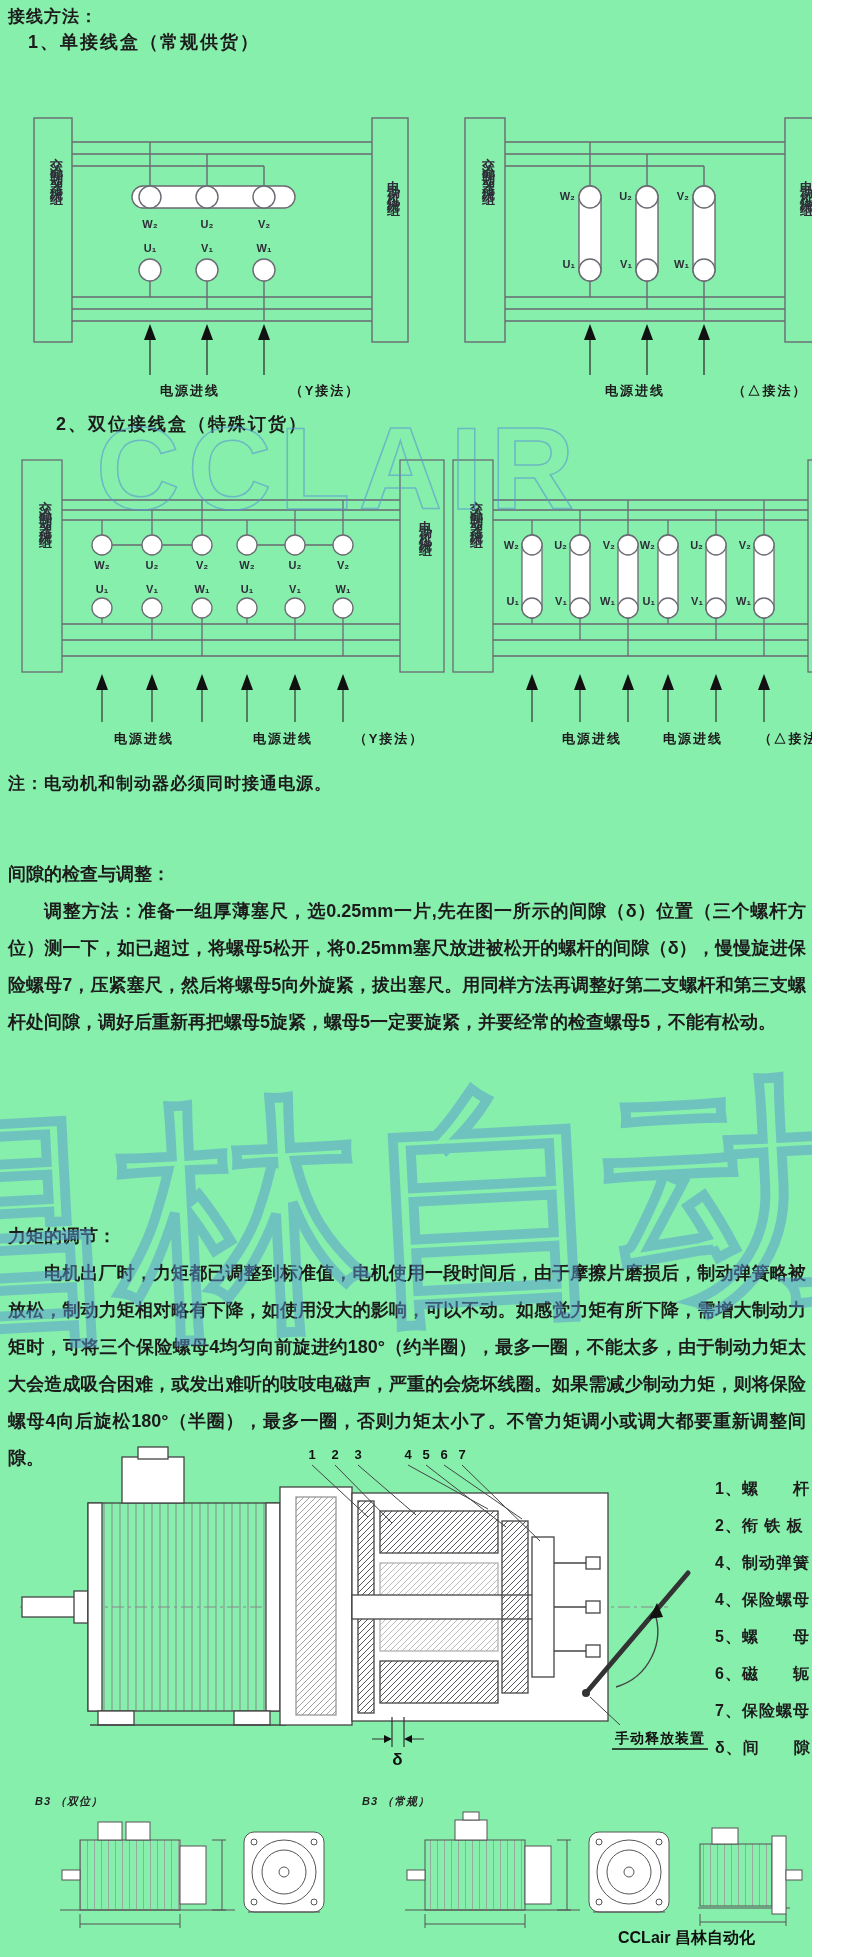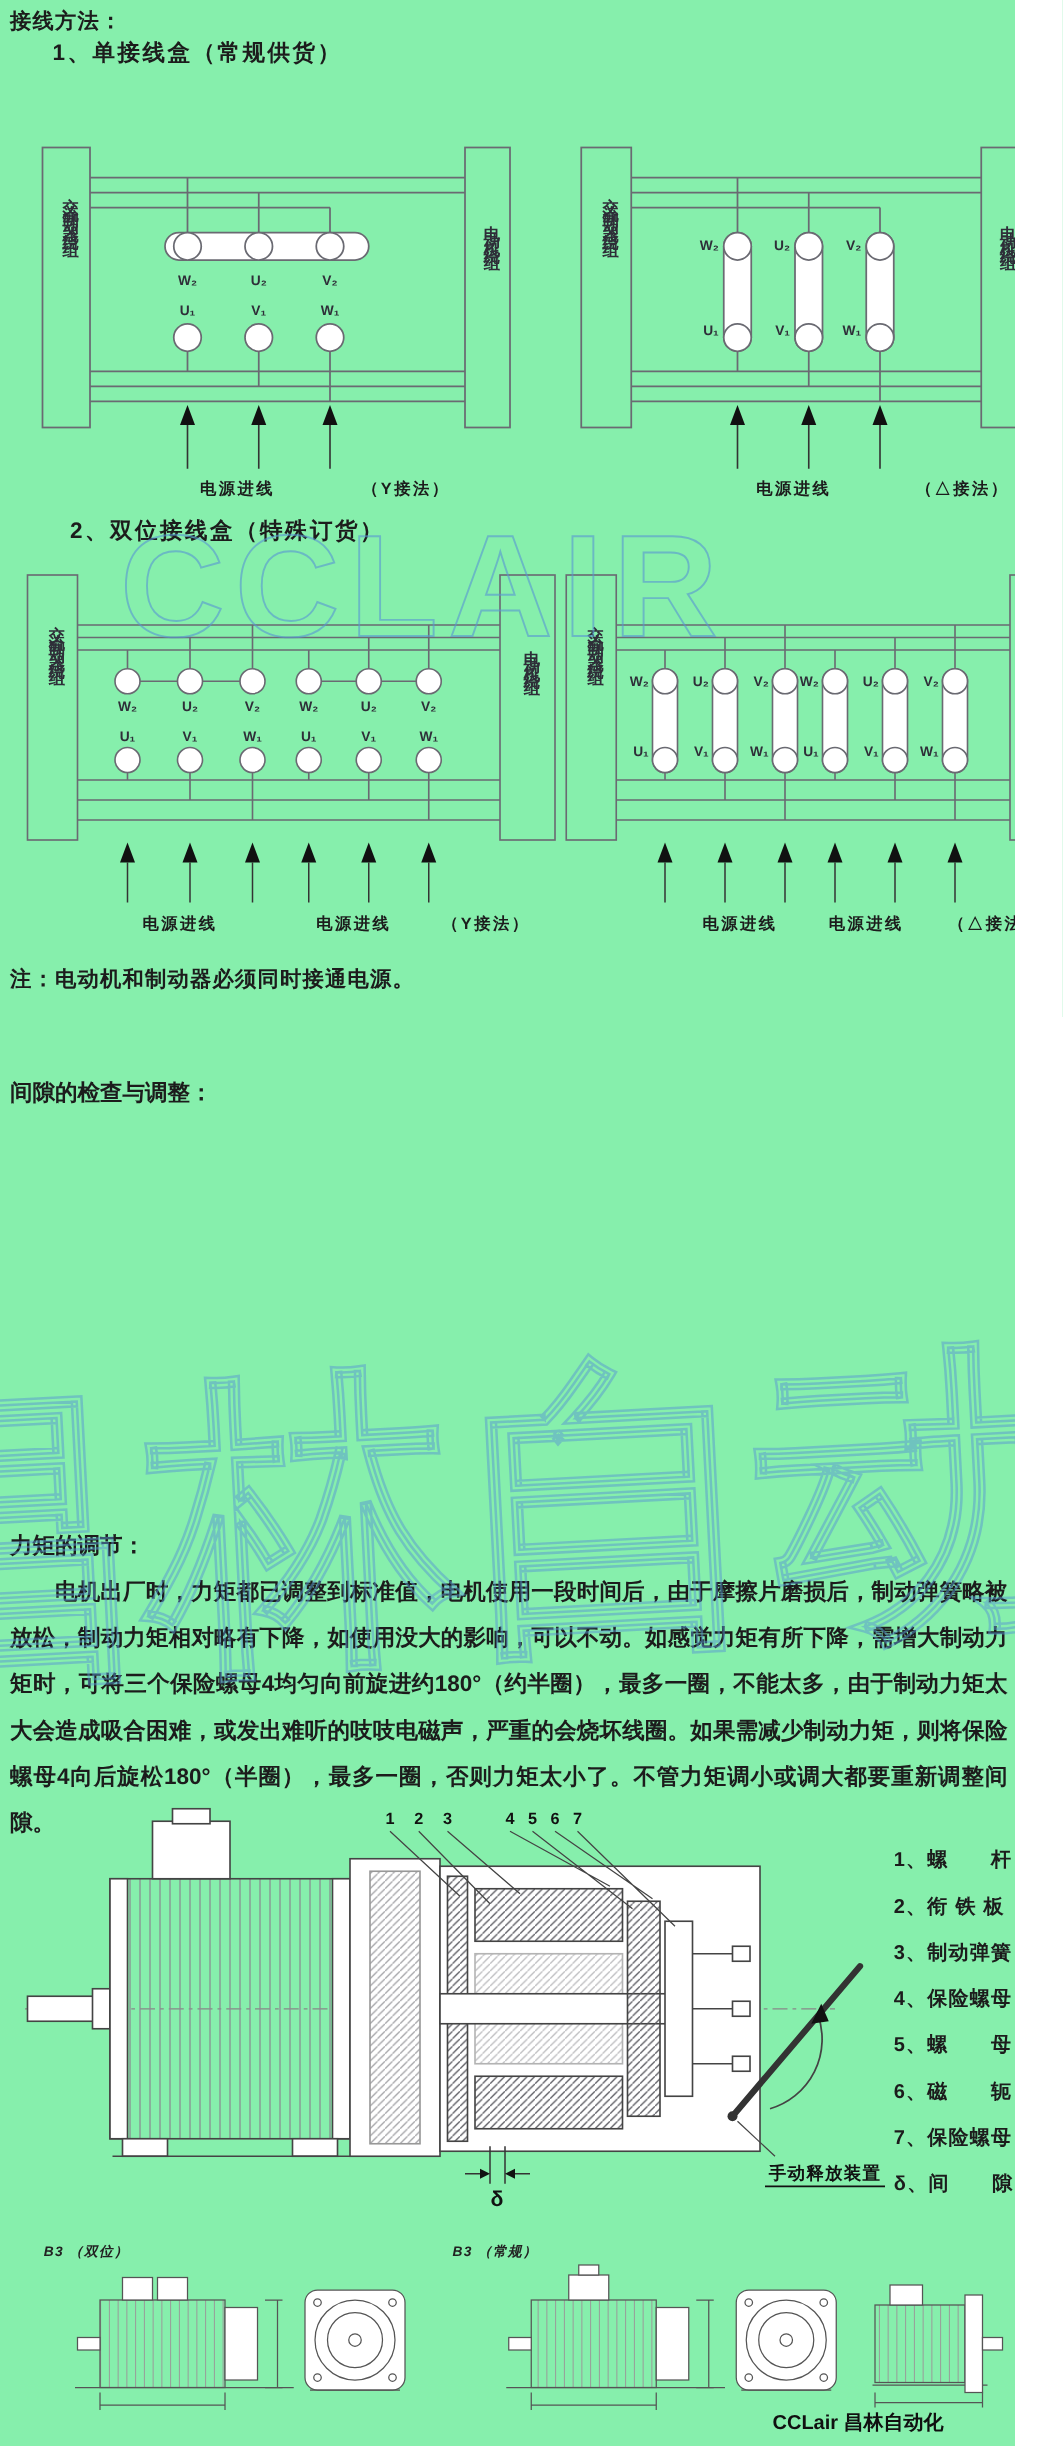--- a/index.html
+++ b/index.html
@@ -29,21 +29,21 @@
   #parts-list div{font-size:16px;font-weight:bold;line-height:37px;letter-spacing:1px;white-space:pre;}
   .b3label{position:absolute;font-size:11px;font-weight:bold;color:#222;letter-spacing:1px;z-index:3;font-style:italic;}
   #footer{position:absolute;left:618px;top:1928px;font-size:16px;font-weight:bold;color:#101010;z-index:3;}
 </style>
 </head>
 <body>
 
 <div id="page">
 
   <div class="abs title" style="left:8px;top:5px;">接线方法：</div>
-  <div class="abs subhead" style="left:42px;top:30px;">1、单接线盒（常规供货）</div>
+  <div class="abs subhead" style="left:28px;top:30px;">1、单接线盒（常规供货）</div>
 
   <div class="diag" style="left:20px;top:92px;width:410px;height:310px;">
     <svg width="410" height="310" viewBox="0 0 410 310">
       <g stroke="#6a6a72" stroke-width="1.4" fill="none">
         <rect x="14" y="26" width="38" height="224"></rect>
         <rect x="352" y="26" width="36" height="224"></rect>
         <path d="M52 50 H352 M52 62 H352 M52 74 H244"></path>
         <path d="M130 50 V94 M187 62 V94 M244 74 V94"></path>
         <rect x="112" y="94" width="163" height="22" rx="11" fill="#fff"></rect>
         <circle cx="130" cy="105" r="11" fill="#fff"></circle>
@@ -228,20 +228,21 @@
       <text class="cap" text-anchor="middle" x="346" y="295">（△接法）</text>
     </svg>
     <div class="vlabel" style="left:11px;top:42px;">交流制动器绕组</div>
     <div class="vlabel" style="left:366px;top:62px;">电动机绕组</div>
   </div>
 
   <div class="abs note" style="left:8px;top:772px;">注：电动机和制动器必须同时接通电源。</div>
 
   <div class="para-block" style="top:856px;">
     <div class="hd">间隙的检查与调整：</div>
+    <p>调整方法：准备一组厚薄塞尺，选0.25mm一片,先在图一所示的间隙（δ）位置（三个螺杆方位）测一下，如已超过，将螺母5松开，将0.25mm塞尺放进被松开的螺杆的间隙（δ），慢慢旋进保险螺母7，压紧塞尺，然后将螺母5向外旋紧，拔出塞尺。用同样方法再调整好第二支螺杆和第三支螺杆处间隙，调好后重新再把螺母5旋紧，螺母5一定要旋紧，并要经常的检查螺母5，不能有松动。</p>
   </div>
 
   <div class="para-block" style="top:1218px;">
     <div class="hd">力矩的调节：</div>
     <p>电机出厂时，力矩都已调整到标准值，电机使用一段时间后，由于摩擦片磨损后，制动弹簧略被放松，制动力矩相对略有下降，如使用没大的影响，可以不动。如感觉力矩有所下降，需增大制动力矩时，可将三个保险螺母4均匀向前旋进约180°（约半圈），最多一圈，不能太多，由于制动力矩太大会造成吸合困难，或发出难听的吱吱电磁声，严重的会烧坏线圈。如果需减少制动力矩，则将保险螺母4向后旋松180°（半圈），最多一圈，否则力矩太小了。不管力矩调小或调大都要重新调整间隙。</p>
   </div>
 
   <div class="wm" id="wm1">CCLAIR</div>
   <div class="wm" id="wm2">昌林自动化</div>
 
@@ -307,21 +308,21 @@
       <text class="figtext" text-anchor="middle" x="378" y="320" style="font-size:17px;">δ</text>
       <path d="M570 252 L600 280" stroke="#444" stroke-width="1" fill="none"></path>
       <text class="figtext" text-anchor="middle" x="640" y="298">手动释放装置</text>
       <path d="M592 304 H688" stroke="#111" stroke-width="1.4"></path>
     </svg>
   </div>
 
   <div id="parts-list">
     <div>1、螺　　杆</div>
     <div>2、衔 铁 板</div>
-    <div>3、制动弹簧</div>
+    <div>4、制动弹簧</div>
     <div>4、保险螺母</div>
     <div>5、螺　　母</div>
     <div>6、磁　　轭</div>
     <div>7、保险螺母</div>
     <div>δ、间　　隙</div>
   </div>
 
   <div class="b3label" style="left:35px;top:1794px;">B3 （双位）</div>
   <div class="b3label" style="left:362px;top:1794px;">B3 （常规）</div>
 

